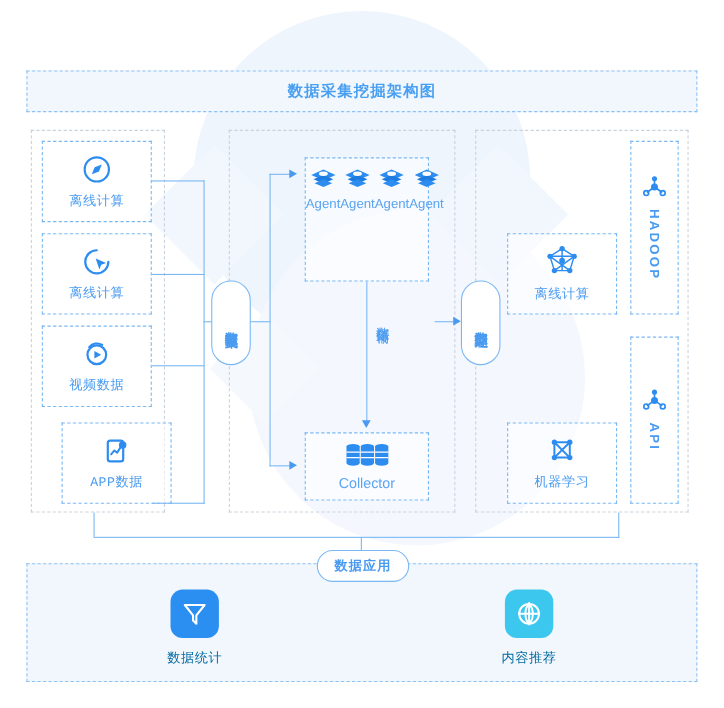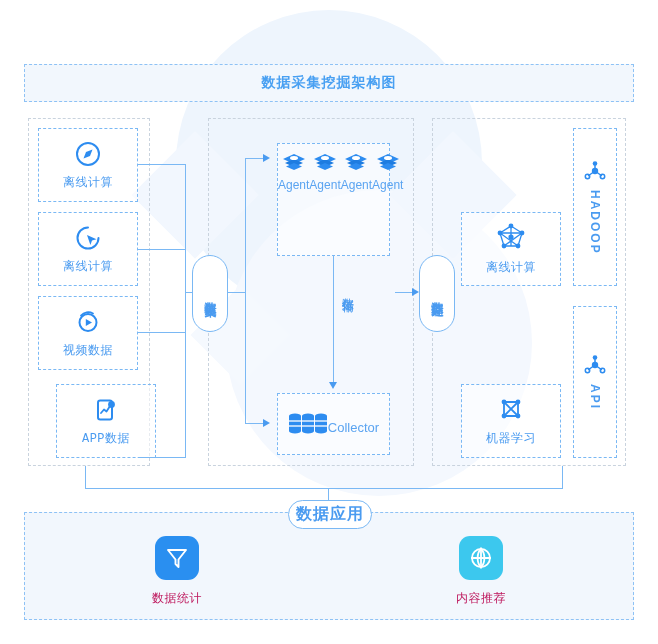--- a/index.html
+++ b/index.html
@@ -47,34 +47,34 @@
     display:flex;align-items:center;justify-content:center;z-index:6;
   }
   .pill-v span{
     color:#4a9bf0;font-size:12px;font-weight:bold;line-height:15px;
     writing-mode:vertical-rl;text-orientation:upright;letter-spacing:1px;
   }
   .pill-h{
     position:absolute;border:1px solid #7ab8f4;background:#fff;border-radius:16px;
     display:flex;align-items:center;justify-content:center;z-index:7;
   }
-  .pill-h span{color:#4a9bf0;font-size:16px;font-weight:bold;letter-spacing:1px;}
+  .pill-h span{color:#4a9bf0;font-size:12px;font-weight:bold;letter-spacing:1px;}
 
   
   .subbox{
     position:absolute;border:1px dashed #7ab8f4;box-sizing:border-box;
     background:rgba(255,255,255,.5);z-index:4;
   }
   .agent-grid{
     position:absolute;inset:0;display:grid;grid-template-columns:1fr 1fr 1fr 1fr;
     grid-template-rows:1fr 1fr;align-items:center;justify-items:center;
   }
   .agent-cell{display:flex;flex-direction:column;align-items:center;}
   .agent-cell .nm{color:#5ba4f1;font-size:12px;margin-top:4px;}
-  .collector-in{position:absolute;inset:0;display:flex;flex-direction:row;align-items:center;justify-content:center;}
+  .collector-in{position:absolute;inset:0;display:flex;flex-direction:column;align-items:center;justify-content:center;}
   .collector-in .nm{color:#5ba4f1;font-size:13px;margin-top:6px;}
 
   
   .ln{position:absolute;background:#7ab8f4;z-index:5;}
   .lnh{height:1.4px;}
   .lnv{width:1.4px;}
   .arrow-r{position:absolute;width:0;height:0;border-left:7px solid #4a9bf0;
     border-top:4.5px solid transparent;border-bottom:4.5px solid transparent;z-index:5;}
   .arrow-d{position:absolute;width:0;height:0;border-top:7px solid #4a9bf0;
     border-left:4.5px solid transparent;border-right:4.5px solid transparent;z-index:5;}
@@ -84,21 +84,21 @@
   }
 
   
   #apps-panel{
     position:absolute;left:24px;top:512px;width:610px;height:108px;
     background:#f2f7fd;border:1px dashed #8ec2f5;box-sizing:border-box;z-index:3;
   }
   #apps-row{position:absolute;inset:0;display:flex;align-items:center;justify-content:space-around;padding-top:10px;}
   .app{display:flex;flex-direction:column;align-items:center;width:110px;}
   .app .tile{width:44px;height:44px;border-radius:11px;display:flex;align-items:center;justify-content:center;}
-  .app .nm{margin-top:10px;color:#be185d;font-size:12px;letter-spacing:.5px;}
+  .app .nm{margin-top:10px;color:#0369a1;font-size:12px;letter-spacing:.5px;}
 </style>
 </head>
 <body>
 
 <div id="stage">
 
   <div class="wm" style="left:176px;top:10px;width:306px;height:306px;"></div>
   <div class="wm" style="left:226px;top:190px;width:306px;height:306px;background:#f4f8fe;"></div>
   <div class="wm2" style="left:150px;top:150px;width:90px;height:90px;"></div>
   <div class="wm2" style="left:408px;top:150px;width:90px;height:90px;"></div>

